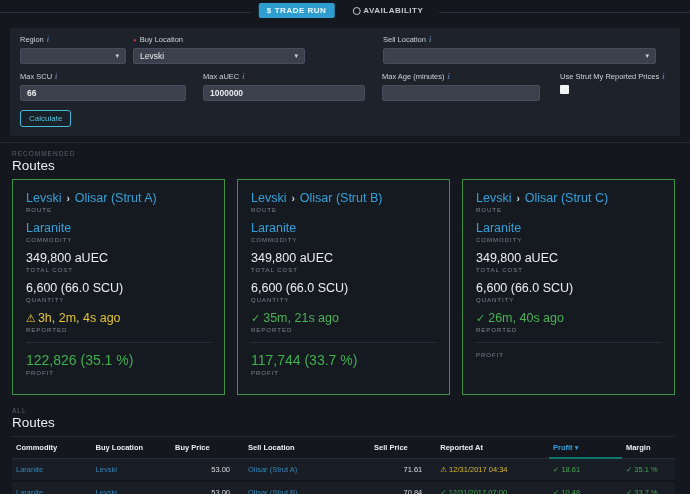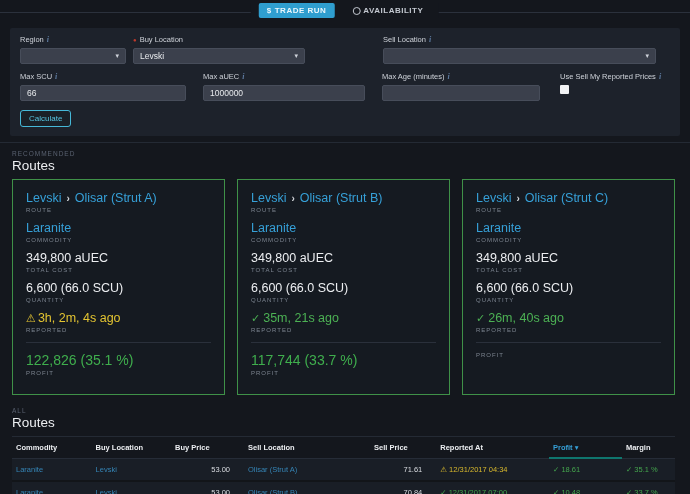--- a/index.html
+++ b/index.html
@@ -40,21 +40,21 @@
   .info-i { color:#5e7ba0; font-style:italic; font-family:"Liberation Serif","DejaVu Serif",serif; font-weight:bold; font-size:8px; cursor:pointer; }
   .req-dot { color:#c0392b; font-size:6px; }
   .row1 { display:flex; align-items:flex-end; }
   .row2 { display:flex; align-items:flex-start; margin-top:8px;gap:12px; }
   .select, .input {
     background:#3b404c; border:1px solid #474d5a; border-radius:2px;
     height:16px; font-size:8.5px; color:#e8eaed; display:flex;
     align-items:center; padding:0 6px; cursor:pointer; width:100%;
   }
   .select .caret { margin-left:auto; font-size:7px; color:#cfd3da; }
-  .input { cursor:text; }
+  .input { cursor:text;font-weight:bold; }
   input.input { outline:none; }
   .f-region { width:106px; margin-right:7px; }
   .f-buy { width:172px; }
   .f-sell { width:273px; margin-left:auto; margin-right:14px; }
   .f-scu { width:166px; margin-right:5px; }
   .f-auec { width:162px; margin-right:5px; }
   .f-age { width:158px; margin-right:8px; }
   .f-check { flex:1; }
   .checkbox {
     width:9px; height:9px; background:#f2f3f5; border-radius:1px;
@@ -175,21 +175,21 @@
     </div>
     <div class="f-age">
       <div class="field-label">
         <span>Max Age (minutes)</span>
         <span class="info-i">i</span>
       </div>
       <input class="input" type="text" value="" style="">
     </div>
     <div class="f-check">
       <div class="field-label">
-        <span>Use Sell My Reported Prices</span>
+        <span>Use Strut My Reported Prices</span>
         <span class="info-i">i</span>
       </div>
       <div class="checkbox"></div>
     </div>
   </div>
 
   <div class="calc-btn">Calculate</div>
 </div>
 <div class="panel-divider"></div>
 

